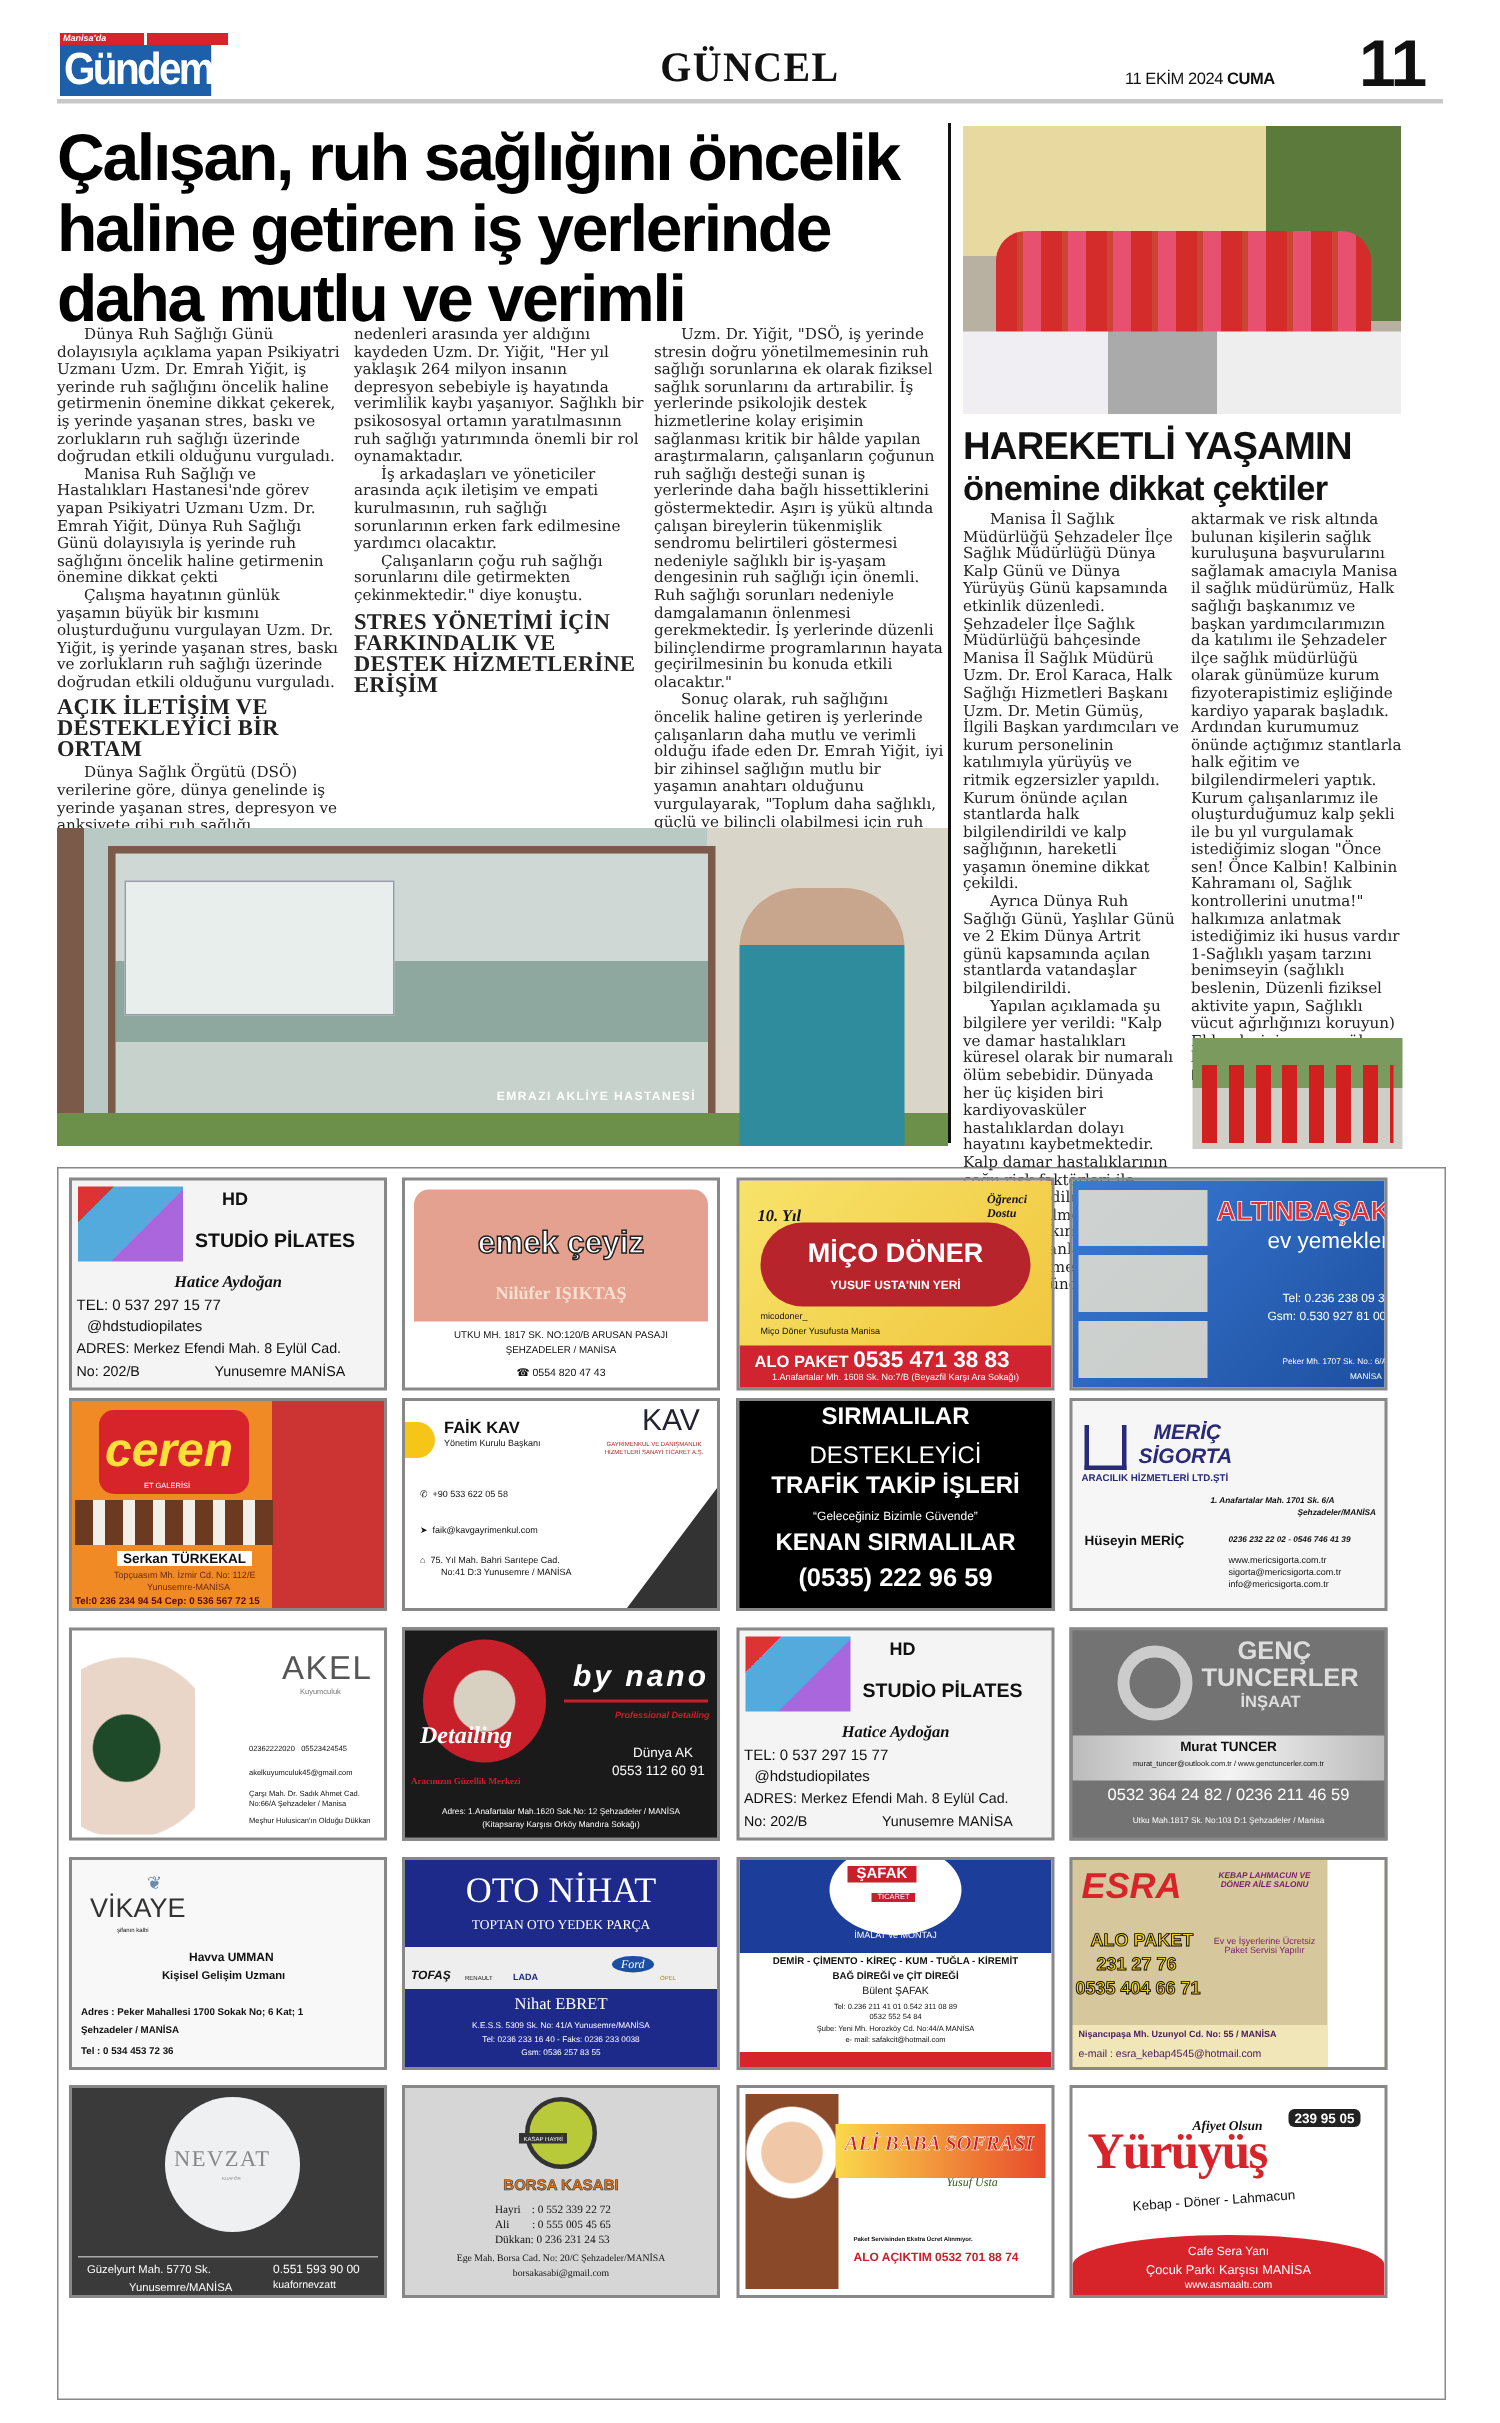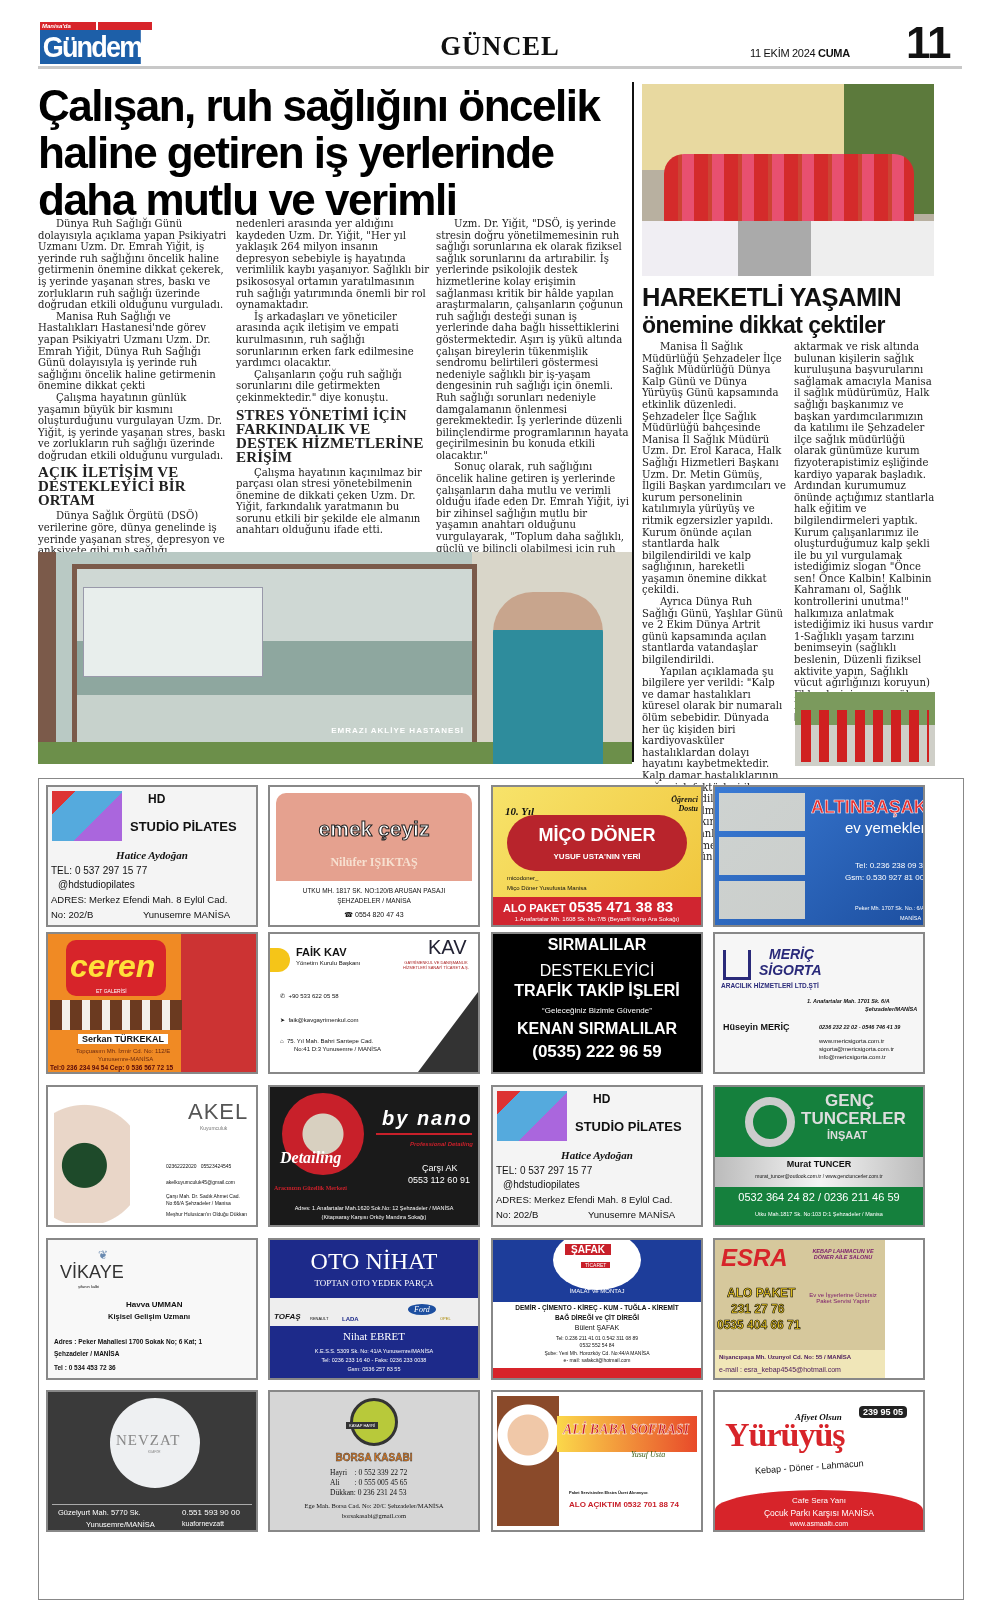--- a/index.html
+++ b/index.html
@@ -76,21 +76,20 @@
   <p>Manisa Ruh Sağlığı ve Hastalıkları Hastanesi'nde görev yapan Psikiyatri Uzmanı Uzm. Dr. Emrah Yiğit, Dünya Ruh Sağlığı Günü dolayısıyla iş yerinde ruh sağlığını öncelik haline getirmenin önemine dikkat çekti</p>
   <p>Çalışma hayatının günlük yaşamın büyük bir kısmını oluşturduğunu vurgulayan Uzm. Dr. Yiğit, iş yerinde yaşanan stres, baskı ve zorlukların ruh sağlığı üzerinde doğrudan etkili olduğunu vurguladı.</p>
   <h3>AÇIK İLETİŞİM VE DESTEKLEYİCİ BİR ORTAM</h3>
   <p>Dünya Sağlık Örgütü (DSÖ) verilerine göre, dünya genelinde iş yerinde yaşanan stres, depresyon ve anksiyete gibi ruh sağlığı sorunlarının önemli</p>
 </div>
 <div class="abs col c2">
   <p style="text-indent:0">nedenleri arasında yer aldığını kaydeden Uzm. Dr. Yiğit, "Her yıl yaklaşık 264 milyon insanın depresyon sebebiyle iş hayatında verimlilik kaybı yaşanıyor. Sağlıklı bir psikososyal ortamın yaratılmasının ruh sağlığı yatırımında önemli bir rol oynamaktadır.</p>
   <p>İş arkadaşları ve yöneticiler arasında açık iletişim ve empati kurulmasının, ruh sağlığı sorunlarının erken fark edilmesine yardımcı olacaktır.</p>
   <p>Çalışanların çoğu ruh sağlığı sorunlarını dile getirmekten çekinmektedir." diye konuştu.</p>
   <h3>STRES YÖNETİMİ İÇİN FARKINDALIK VE DESTEK HİZMETLERİNE ERİŞİM</h3>
-  <p>Çalışma hayatının kaçınılmaz bir parçası olan stresi yönetebilmenin önemine de dikkati çeken Uzm. Dr. Yiğit, farkındalık yaratmanın bu sorunu etkili bir şekilde ele almanın anahtarı olduğunu ifade etti.</p>
 </div>
 <div class="abs col c3">
   <p>Uzm. Dr. Yiğit, "DSÖ, iş yerinde stresin doğru yönetilmemesinin ruh sağlığı sorunlarına ek olarak fiziksel sağlık sorunlarını da artırabilir. İş yerlerinde psikolojik destek hizmetlerine kolay erişimin sağlanması kritik bir hâlde yapılan araştırmaların, çalışanların çoğunun ruh sağlığı desteği sunan iş yerlerinde daha bağlı hissettiklerini göstermektedir. Aşırı iş yükü altında çalışan bireylerin tükenmişlik sendromu belirtileri göstermesi nedeniyle sağlıklı bir iş-yaşam dengesinin ruh sağlığı için önemli. Ruh sağlığı sorunları nedeniyle damgalamanın önlenmesi gerekmektedir. İş yerlerinde düzenli bilinçlendirme programlarının hayata geçirilmesinin bu konuda etkili olacaktır."</p>
   <p><span>Sonuç olarak, ruh sağlığını öncelik haline getiren iş yerlerinde çalışanların daha mutlu ve verimli olduğu ifade eden Dr. Emrah Yiğit, iyi bir zihinsel sağlığın mutlu bir yaşamın anahtarı olduğunu vurgulayarak, "Toplum daha sağlıklı, güçlü ve bilinçli olabilmesi için ruh sağlığına gereken önem verilerek, herkesin ruh sağlığına her zaman öncelik vermesi elzemdir" dedi.</span> <span class="sig">■ <span>Turgay DUYAR</span></span></p>
 </div>
 
 <div class="abs photo1">
   <div class="mural">
     <div class="bldg"></div>
     <div class="mural-text">EMRAZI AKLİYE HASTANESİ</div>
@@ -140,21 +139,21 @@
   <div class="t cen" style="top:30px;font-size:21px;color:#fff;-webkit-text-stroke:1px #222;font-weight:bold">emek çeyiz</div>
   <div class="t cen" style="top:68px;font:bold 12px 'Liberation Serif',serif;color:#f7e0d0">Nilüfer IŞIKTAŞ</div>
   <div class="t cen" style="top:100px;font-size:6.5px">UTKU MH. 1817 SK. NO:120/B ARUSAN PASAJI</div>
   <div class="t cen" style="top:110px;font-size:6.5px">ŞEHZADELER / MANİSA</div>
   <div class="t cen" style="top:124px;font-size:7px">☎ <span>0554 820 47 43</span></div>
 </div>
 
 <div class="ad x3 y1" style="background:linear-gradient(135deg,#f7e36a,#f0c43a)">
   <div class="t" style="left:14px;top:28px;width:180px;height:56px;background:#b8242c;border-radius:30px"></div>
   <div class="t" style="left:12px;top:18px;font:bold italic 11px 'Liberation Serif',serif">10. Yıl</div>
-  <div class="t" style="left:165px;top:8px;font:bold italic 8px 'Liberation Serif',serif;width:40px;white-space:normal;text-align:right">Öğrenci Dostu</div>
+  <div class="t" style="left:165px;top:8px;font:bold italic 8px 'Liberation Serif',serif;width:40px;white-space:normal;text-align:left">Öğrenci Dostu</div>
   <div class="t cen" style="top:38px;font-weight:bold;font-size:18px;color:#fff">MİÇO DÖNER</div>
   <div class="t cen" style="top:65px;font-weight:bold;font-size:8px;color:#fff">YUSUF USTA'NIN YERİ</div>
   <div class="t" style="left:14px;top:88px;font-size:6px">micodoner_</div>
   <div class="t" style="left:14px;top:98px;font-size:6px">Miço Döner Yusufusta Manisa</div>
   <div class="t" style="left:0;top:110px;width:208px;height:30px;background:#d02530"></div>
   <div class="t" style="left:10px;top:111px;color:#fff;font-weight:bold;font-size:11px"><span>ALO PAKET</span> <span style="font-size:15px">0535 471 38 83</span></div>
   <div class="t cen" style="top:129px;color:#fff;font-size:6px">1.Anafartalar Mh. 1608 Sk. No:7/B (Beyazfil Karşı Ara Sokağı)</div>
 </div>
 
 <div class="ad x4 y1" style="background:linear-gradient(135deg,#3a7bd5,#1d4fa0)">
@@ -225,39 +224,39 @@
   <div class="t" style="left:118px;top:124px;font-size:5px">Meşhur Hulusican'ın Olduğu Dükkan</div>
 </div>
 
 <div class="ad x2 y3" style="background:#1a1a1a;color:#fff">
   <div class="t" style="left:12px;top:6px;width:82px;height:82px;border-radius:50%;background:radial-gradient(circle,#d8d0c0 0 20px,#c8202a 21px)"></div>
   <div class="t" style="left:10px;top:62px;font:bold italic 16px 'Liberation Serif',serif;color:#fff">Detailing</div>
   <div class="t" style="left:4px;top:98px;font:bold 6px 'Liberation Serif',serif;color:#c8202a">Aracınızın Güzellik Merkezi</div>
   <div class="t" style="left:112px;top:20px;font:bold italic 20px 'Liberation Sans',sans-serif;letter-spacing:2px">by nano</div>
   <div class="t" style="left:106px;top:46px;width:96px;height:2px;background:#c8202a"></div>
   <div class="t" style="left:140px;top:54px;font:bold italic 6px 'Liberation Sans',sans-serif;color:#c8202a">Professional Detailing</div>
-  <div class="t" style="left:152px;top:76px;font-size:9px">Çarşı AK</div>
+  <div class="t" style="left:152px;top:76px;font-size:9px">Dünya AK</div>
   <div class="t" style="left:138px;top:88px;font-size:9px">0553 112 60 91</div>
   <div class="t cen" style="top:118px;font-size:5.5px">Adres: 1.Anafartalar Mah.1620 Sok.No: 12 Şehzadeler / MANİSA</div>
   <div class="t cen" style="top:127px;font-size:5.5px">(Kitapsaray Karşısı Orköy Mandıra Sokağı)</div>
 </div>
 
 <div class="ad x3 y3" style="background:#f4f4f4">
   <div class="t" style="left:4px;top:4px;width:70px;height:50px;background:linear-gradient(135deg,#d33 0 20%,#5ad 20% 60%,#a6d 60%)"></div>
   <div class="t" style="left:100px;top:5px;font-weight:bold;font-size:12px">HD</div>
   <div class="t" style="left:82px;top:32px;font-weight:bold;font-size:13px">STUDİO PİLATES</div>
   <div class="t cen" style="top:62px;font:italic bold 11px 'Liberation Serif',serif">Hatice Aydoğan</div>
   <div class="t" style="left:3px;top:78px;font-size:10px">TEL: 0 537 297 15 77</div>
   <div class="t" style="left:10px;top:92px;font-size:10px">@hdstudiopilates</div>
   <div class="t" style="left:3px;top:107px;font-size:9.5px">ADRES: Merkez Efendi Mah. 8 Eylül Cad.</div>
   <div class="t" style="left:3px;top:122px;font-size:9.5px">No: 202/B</div>
   <div class="t" style="left:95px;top:122px;font-size:9.5px">Yunusemre MANİSA</div>
 </div>
 
-<div class="ad x4 y3" style="background:#15803d;color:#fff">
+<div class="ad x4 y3" style="background:#737373;color:#fff">
   <div class="t" style="left:30px;top:10px;width:50px;height:50px;border-radius:50%;border:8px solid #ccc"></div>
   <div class="t" style="left:110px;top:4px;font-weight:bold;font-size:17px;color:#ddd">GENÇ</div>
   <div class="t" style="left:86px;top:22px;font-weight:bold;font-size:17px;color:#ddd">TUNCERLER</div>
   <div class="t" style="left:112px;top:42px;font-weight:bold;font-size:11px;color:#ddd">İNŞAAT</div>
   <div class="t" style="left:0;top:70px;width:208px;height:30px;background:linear-gradient(90deg,#bbb,#f4f4f4,#bbb)"></div>
   <div class="t cen" style="top:72px;font-weight:bold;font-size:9px;color:#111">Murat TUNCER</div>
   <div class="t cen" style="top:86px;font-size:5px;color:#111">murat_tuncer@outlook.com.tr / www.genctuncerler.com.tr</div>
   <div class="t cen" style="top:104px;font-size:11px">0532 364 24 82 / 0236 211 46 59</div>
   <div class="t cen" style="top:124px;font-size:5.5px">Utku Mah.1817 Sk. No:103  D:1 Şehzadeler / Manisa</div>
 </div>

